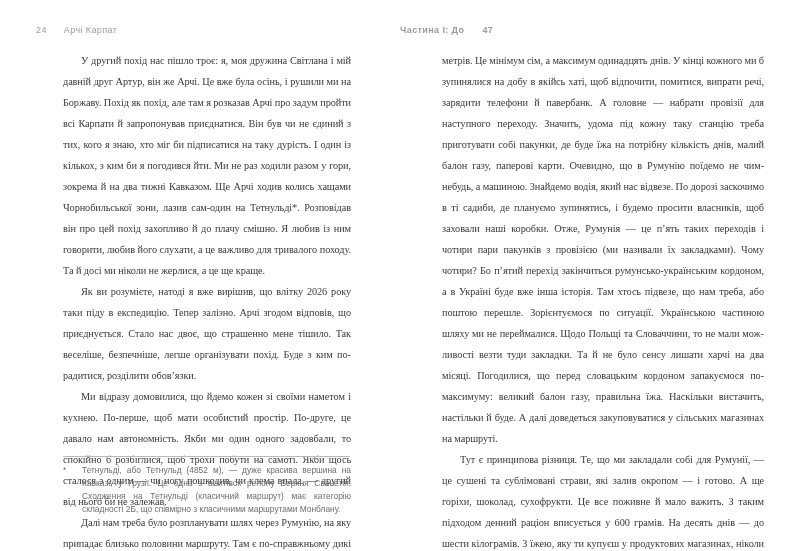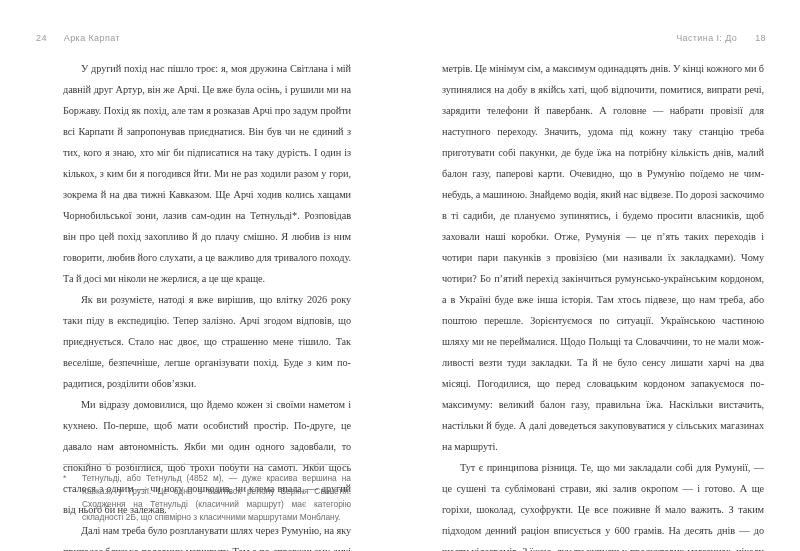--- a/index.html
+++ b/index.html
@@ -8,37 +8,37 @@
     background: #ffffff;
     overflow: hidden;
   }
   .spread {
     position: relative;
     width: 800px; height: 551px;
     background: #ffffff;
     font-family: "Liberation Serif", "DejaVu Serif", serif;
     color: #3b3b3b;
   }
-  .page { position: absolute; top: 12px; height: 437px; width: 400px; }
+  .page { position: absolute; top: 4px; height: 437px; width: 400px; }
   .page-left  { left: 0; }
   .page-right { left: 400px; }
 
   .running-header {
     position: absolute;
     top: 21px; left: 0; right: 0;
     font-family: "Liberation Sans", sans-serif;
     font-size: 9px;
     letter-spacing: 0.4px;
     color: #9b9b9b;
     display: flex;
     align-items: baseline;
   }
   .page-left .running-header { padding-left: 36px; }
   .page-left .running-header .folio { margin-right: 17px; }
-  .page-right .running-header { justify-content: flex-end; padding-right: 34px; }
+  .page-right .running-header { justify-content: flex-start; padding-right: 34px; font-weight: bold; }
   .page-right .running-header .head-title { margin-right: 18px; }
 
   .body-text {
     position: absolute;
     top: 46px;
     font-size: 10.3px;
     line-height: 21px;
     letter-spacing: -0.1px;
     text-align: justify;
     color: #3b3b3b;
@@ -75,21 +75,21 @@
   .footnote .fn-text { flex: 1 1 auto; }
 </style>
 </head>
 <body>
 
 <div class="spread">
 
   <div class="page page-left">
     <div class="running-header">
       <span class="folio">24</span>
-      <span class="head-title">Арка Карпат</span>
+      <span class="head-title">Арчі Карпат</span>
     </div>
 
     <div class="body-text">
       <p class="indent">У другий похід нас пішло троє: я, моя дружина Світлана і мій давній друг Артур, він же Арчі. Це вже була осінь, і рушили ми на Боржаву. Похід як похід, але там я розказав Арчі про задум пройти всі Карпати й запропонував приєднатися. Він був чи не єдиний з тих, кого я знаю, хто міг би підписатися на таку дурість. І один із кількох, з ким би я погодився йти. Ми не раз ходили разом у гори, зокрема й на два тижні Кавказом. Ще Ар­чі ходив колись хащами Чорнобильської зони, лазив сам-один на Тетнульді*. Розповідав він про цей похід захопливо й до пла­чу смішно. Я любив із ним говорити, любив його слухати, а це важливо для тривалого походу. Та й досі ми ніколи не жерлися, а це ще краще.</p>
       <p class="indent">Як ви розумієте, натоді я вже вирішив, що влітку 2026 року таки піду в експедицію. Тепер залізно. Арчі згодом відповів, що приєднується. Стало нас двоє, що страшенно мене тішило. Так веселіше, безпечніше, легше організувати похід. Буде з ким по­радитися, розділити обов’язки.</p>
       <p class="indent">Ми відразу домовилися, що йдемо кожен зі своїми наметом і кухнею. По-перше, щоб мати особистий простір. По-друге, це давало нам автономність. Якби ми один одного задовбали, то спокійно б розбіглися, щоб трохи побути на самоті. Якби щось сталося з одним — чи ногу пошкодив, чи клема впала, — другий від нього би не залежав.</p>
       <p class="indent">Далі нам треба було розпланувати шлях через Румунію, на яку припадає близько половини маршруту. Там є по-справ­жньому дикі гори, багатоденні переходи без магазинів і сіл. А якось же треба забезпечити себе харчами та газом. Ми розби­ли румунську частину стежки на п’ять відрізків по 100–300 кіло-</p>
     </div>
 
     <div class="footnote-block">
@@ -97,21 +97,21 @@
       <div class="footnote">
         <span class="fn-marker">*</span>
         <span class="fn-text">Тетнульді, або Тетнульд (4852 м), — дуже красива вершина на Кавказі, у Гру­зії. Це одна з візитівок регіону Верхня Сванетія. Сходження на Тетнульді (класичний маршрут) має категорію складності 2Б, що співмірно з класич­ними маршрутами Монблану.</span>
       </div>
     </div>
   </div>
 
   <div class="page page-right">
     <div class="running-header">
       <span class="head-title">Частина І: До</span>
-      <span class="folio">18</span>
+      <span class="folio">47</span>
     </div>
 
     <div class="body-text">
       <p>метрів. Це мінімум сім, а максимум одинадцять днів. У кінці кожного ми б зупинялися на добу в якійсь хаті, щоб відпочи­ти, помитися, випрати речі, зарядити телефони й павербанк. А головне — набрати провізії для наступного переходу. Значить, удома під кожну таку станцію треба приготувати собі пакунки, де буде їжа на потрібну кількість днів, малий балон газу, па­перові карти. Очевидно, що в Румунію поїдемо не чим-небудь, а машиною. Знайдемо водія, який нас відвезе. По дорозі заско­чимо в ті садиби, де плануємо зупинятись, і будемо просити власників, щоб заховали наші коробки. Отже, Румунія — це п’ять таких переходів і чотири пари пакунків з провізією (ми назива­ли їх закладками). Чому чотири? Бо п’ятий перехід закінчить­ся румунсько-українським кордоном, а в Україні буде вже інша історія. Там хтось підвезе, що нам треба, або поштою перешле. Зорієнтуємося по ситуації. Українською частиною шляху ми не переймалися. Щодо Польщі та Словаччини, то не мали мож­ливості везти туди закладки. Та й не було сенсу лишати харчі на два місяці. Погодилися, що перед словацьким кордоном за­пакуємося по-максимуму: великий балон газу, правильна їжа. Наскільки вистачить, настільки й буде. А далі доведеться заку­повуватися у сільських магазинах на маршруті.</p>
       <p class="indent">Тут є принципова різниця. Те, що ми закладали собі для Руму­нії, — це сушені та сублімовані страви, які залив окропом — і го­тово. А ще горіхи, шоколад, сухофрукти. Це все поживне й мало важить. З таким підходом денний раціон вписується у 600 гра­мів. На десять днів — до шести кілограмів. З їжею, яку ти купу­єш у продуктових магазинах, ніколи так не вийде. Вона важча, займає більше місця. Навіть хліб — це зайва розкіш, бо він у рази важчий за сухарі. Багато хто пов’язує похід у гори з консервами... Нонсенс. Банка буде важити приблизно 200 грамів, і там риби трошки, натомість багато соусу чи олії. Консерва — це дуже важ­ко, не кажучи вже й про бляшанку, яка по ній залишається і яку ні нести, ані викинути. Вже багато років не беру в гори нічого</p>
     </div>
   </div>
 
 </div>
 

